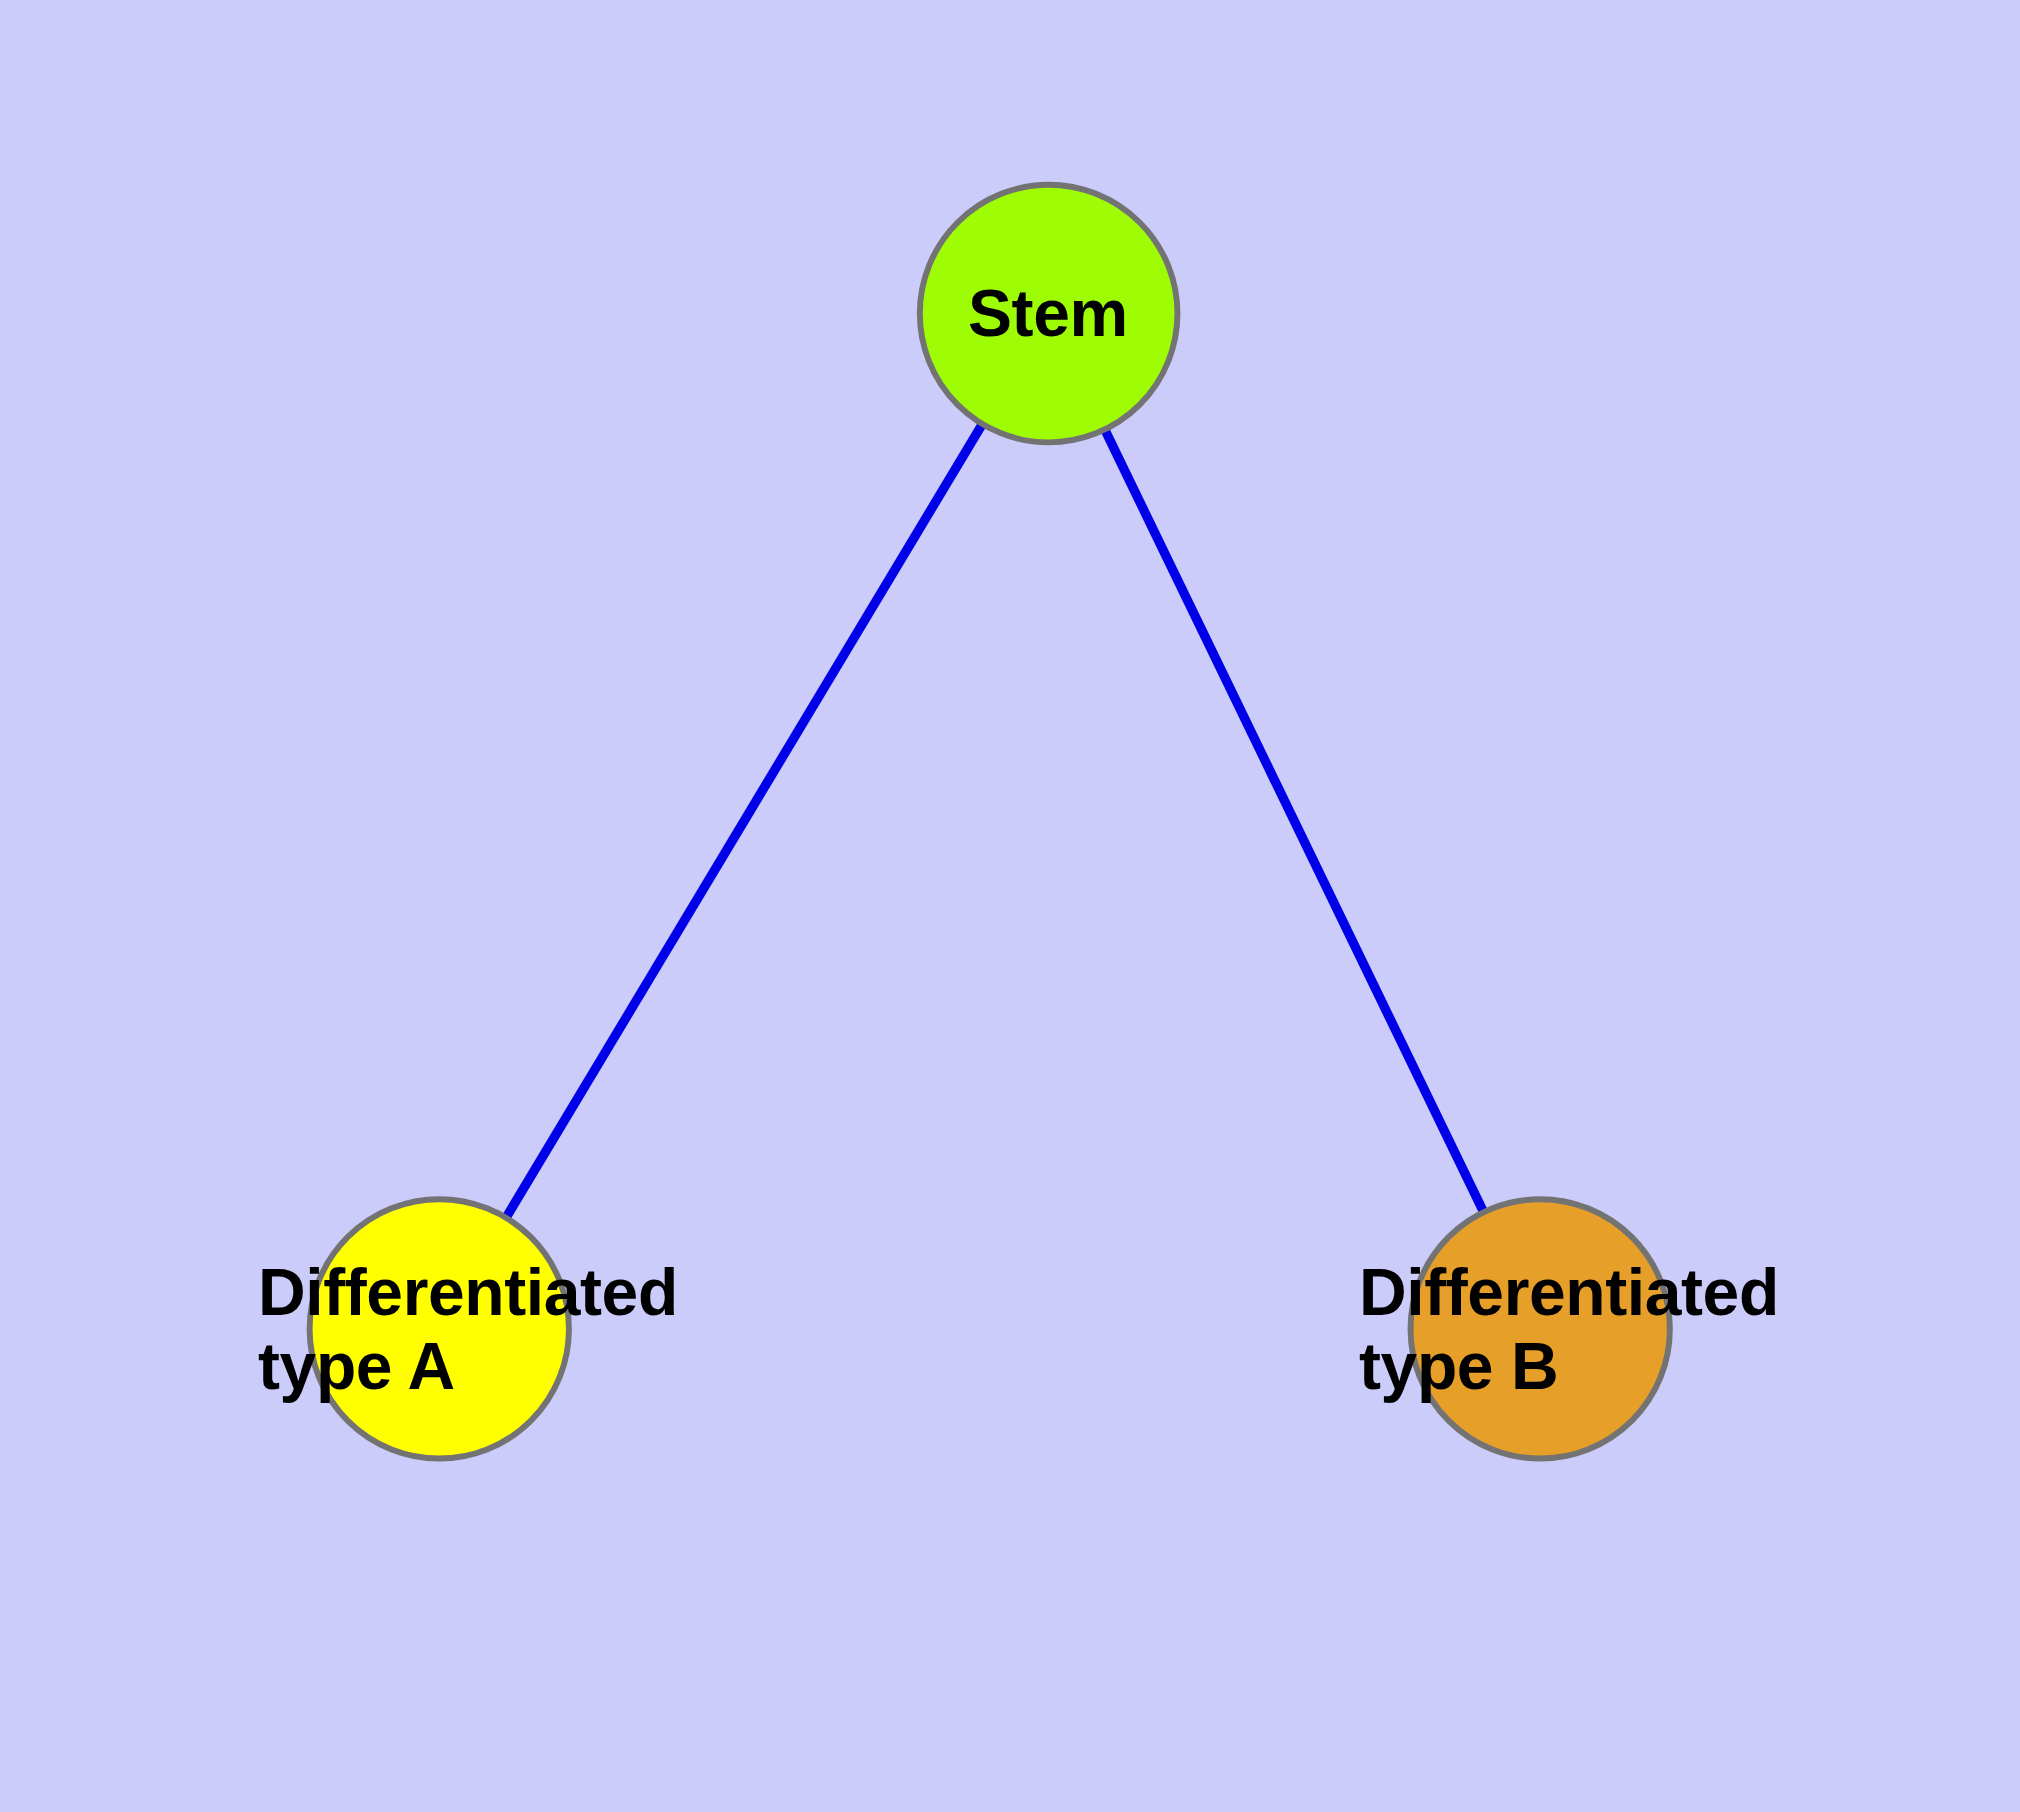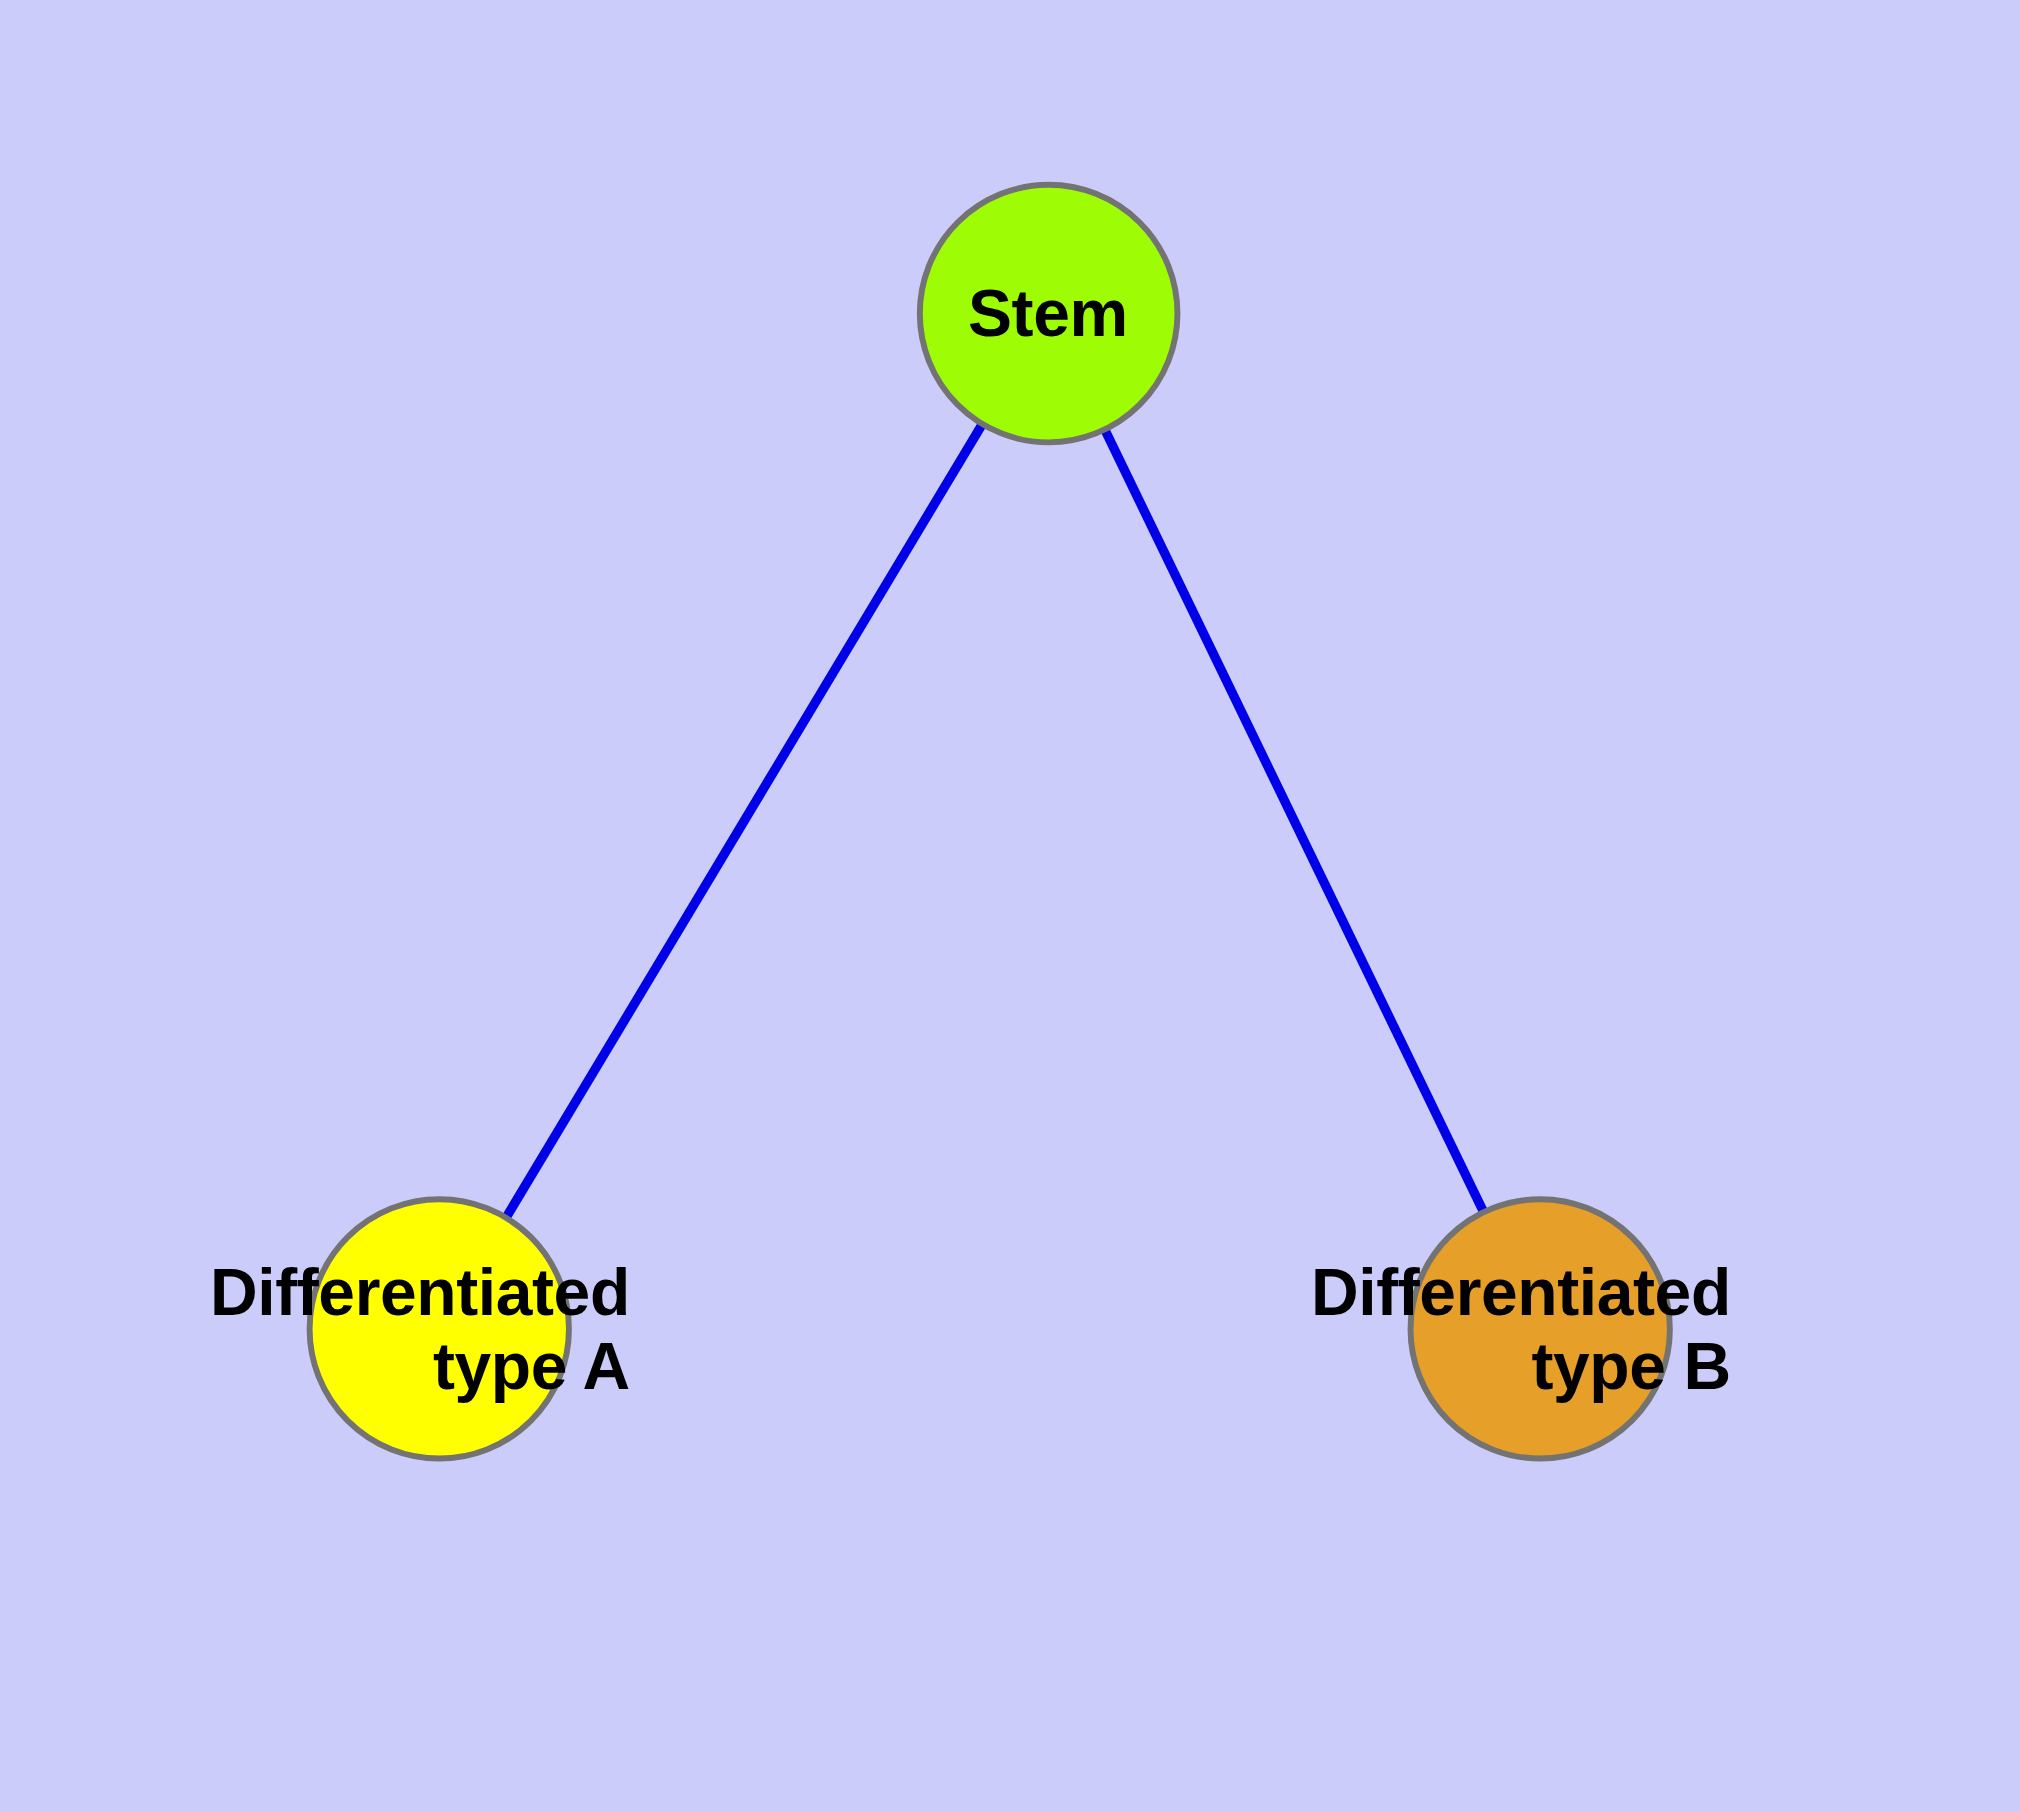--- a/index.html
+++ b/index.html
@@ -27,31 +27,32 @@
     left: 0;
     top: 0;
     width: 2021px;
     height: 1812px;
     display: block;
   }
   .node-label {
     position: absolute;
     color: #000000;
     font-weight: bold;
-    text-align: right;
+    text-align: left;
     line-height: 1.12;
     white-space: pre;
     pointer-events: none;
     letter-spacing: -0.4px;
   }
   .node-label.single {
     font-size: 66px;
   }
   .node-label.multi {
     font-size: 66px;
+    margin-left: 48px;
   }
 </style>
 </head>
 <body>
 
 <div id="canvas" style="width: 2021px; height: 1812px;">
 
   <div id="graph-background" style="background: rgb(204, 204, 250); width: 2021px; height: 1812px;"></div>
 
   <svg id="graph-svg" viewBox="0 0 2384 2138" style="width: 2021px; height: 1812px;">

